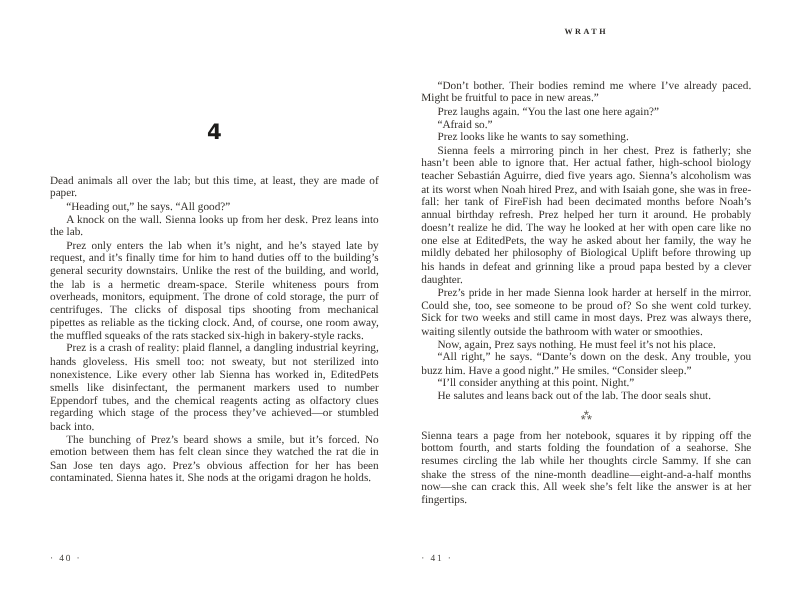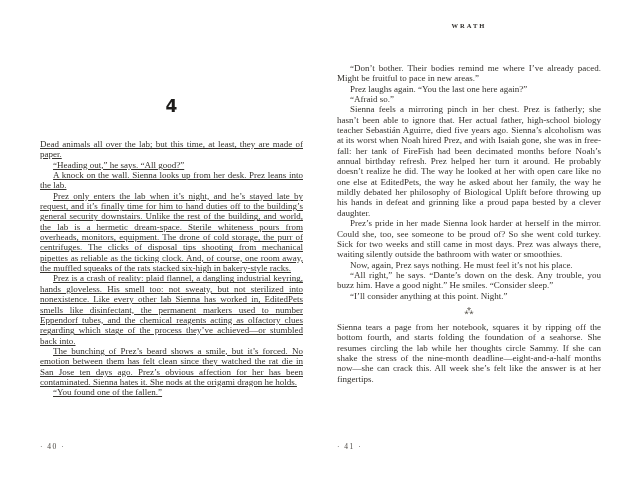--- a/index.html
+++ b/index.html
@@ -36,21 +36,21 @@
     color: #2b2926;
   }
   .chapter-number {
     margin-top: 96px;
     text-align: center;
     font-family: "DejaVu Sans", sans-serif;
     font-weight: bold;
     font-size: 17px;
     color: #1d1c1a;
   }
-  .body-text-left  { margin-top: 23px; text-decoration: underline; }
+  .body-text-left  { margin-top: 23px; }
   .body-text-right { margin-top: 34px; }
 
   p.para {
     margin: 0;
     font-size: 9px;
     line-height: 10.35px;
     text-align: justify;
     color: #34312c;
   }
   p.indent { text-indent: 13px; }
@@ -81,35 +81,36 @@
 
   <div class="page page-left">
     <div class="chapter-number">4</div>
     <div class="body-text-left">
       <p class="para noindent">Dead animals all over the lab; but this time, at least, they are made of paper.</p>
       <p class="para indent">“Heading out,” he says. “All good?”</p>
       <p class="para indent">A knock on the wall. Sienna looks up from her desk. Prez leans into the lab.</p>
       <p class="para indent">Prez only enters the lab when it’s night, and he’s stayed late by request, and it’s finally time for him to hand duties off to the building’s general security downstairs. Unlike the rest of the building, and world, the lab is a hermetic dream-space. Sterile whiteness pours from overheads, monitors, equipment. The drone of cold storage, the purr of centrifuges. The clicks of disposal tips shooting from mechanical pipettes as reliable as the ticking clock. And, of course, one room away, the muffled squeaks of the rats stacked six-high in bakery-style racks.</p>
       <p class="para indent">Prez is a crash of reality: plaid flannel, a dangling industrial keyring, hands gloveless. His smell too: not sweaty, but not sterilized into nonexistence. Like every other lab Sienna has worked in, EditedPets smells like disinfectant, the permanent markers used to number Eppendorf tubes, and the chemical reagents acting as olfactory clues regarding which stage of the process they’ve achieved—or stumbled back into.</p>
       <p class="para indent">The bunching of Prez’s beard shows a smile, but it’s forced. No emotion between them has felt clean since they watched the rat die in San Jose ten days ago. Prez’s obvious affection for her has been contaminated. Sienna hates it. She nods at the origami dragon he holds.</p>
-      <p class="para indent">“You found one of the fallen.”</p>
     </div>
     <div class="folio">· 40 ·</div>
   </div>
 
   <div class="page page-right">
     <div class="running-header">WRATH</div>
     <div class="body-text-right">
       <p class="para indent">“Don’t bother. Their bodies remind me where I’ve already paced. Might be fruitful to pace in new areas.”</p>
       <p class="para indent">Prez laughs again. “You the last one here again?”</p>
       <p class="para indent">“Afraid so.”</p>
+      <p class="para indent">Prez looks like he wants to say something.</p>
       <p class="para indent">Sienna feels a mirroring pinch in her chest. Prez is fatherly; she hasn’t been able to ignore that. Her actual father, high-school biology teacher Sebastián Aguirre, died five years ago. Sienna’s alcoholism was at its worst when Noah hired Prez, and with Isaiah gone, she was in free-fall: her tank of FireFish had been decimated months before Noah’s annual birthday refresh. Prez helped her turn it around. He probably doesn’t realize he did. The way he looked at her with open care like no one else at EditedPets, the way he asked about her family, the way he mildly debated her philosophy of Biological Uplift before throwing up his hands in defeat and grinning like a proud papa bested by a clever daughter.</p>
       <p class="para indent">Prez’s pride in her made Sienna look harder at herself in the mirror. Could she, too, see someone to be proud of? So she went cold turkey. Sick for two weeks and still came in most days. Prez was always there, waiting silently outside the bathroom with water or smoothies.</p>
       <p class="para indent">Now, again, Prez says nothing. He must feel it’s not his place.</p>
       <p class="para indent">“All right,” he says. “Dante’s down on the desk. Any trouble, you buzz him. Have a good night.” He smiles. “Consider sleep.”</p>
       <p class="para indent">“I’ll consider anything at this point. Night.”</p>
+      <p class="para indent">He salutes and leans back out of the lab. The door seals shut.</p>
       <div class="section-break">⁂</div>
       <p class="para noindent">Sienna tears a page from her notebook, squares it by ripping off the bottom fourth, and starts folding the foundation of a seahorse. She resumes circling the lab while her thoughts circle Sammy. If she can shake the stress of the nine-month deadline—eight-and-a-half months now—she can crack this. All week she’s felt like the answer is at her fingertips.</p>
     </div>
     <div class="folio">· 41 ·</div>
   </div>
 
 </div>
 
 </body></html>

